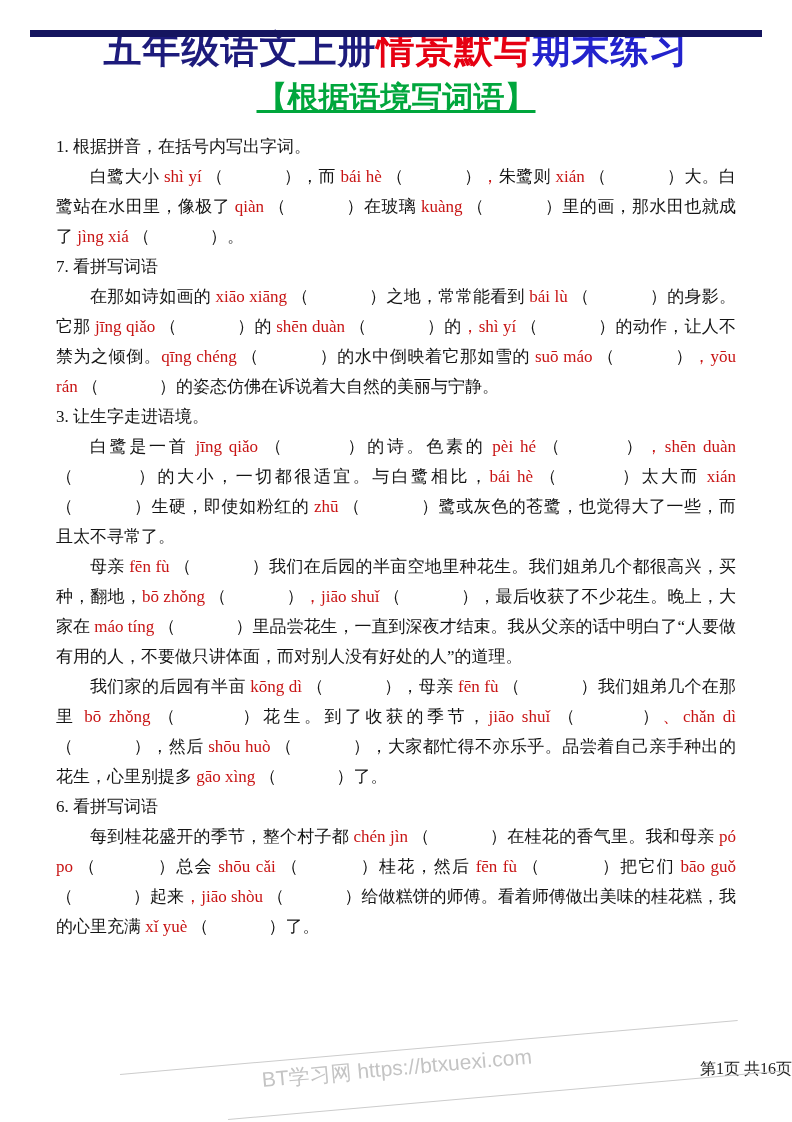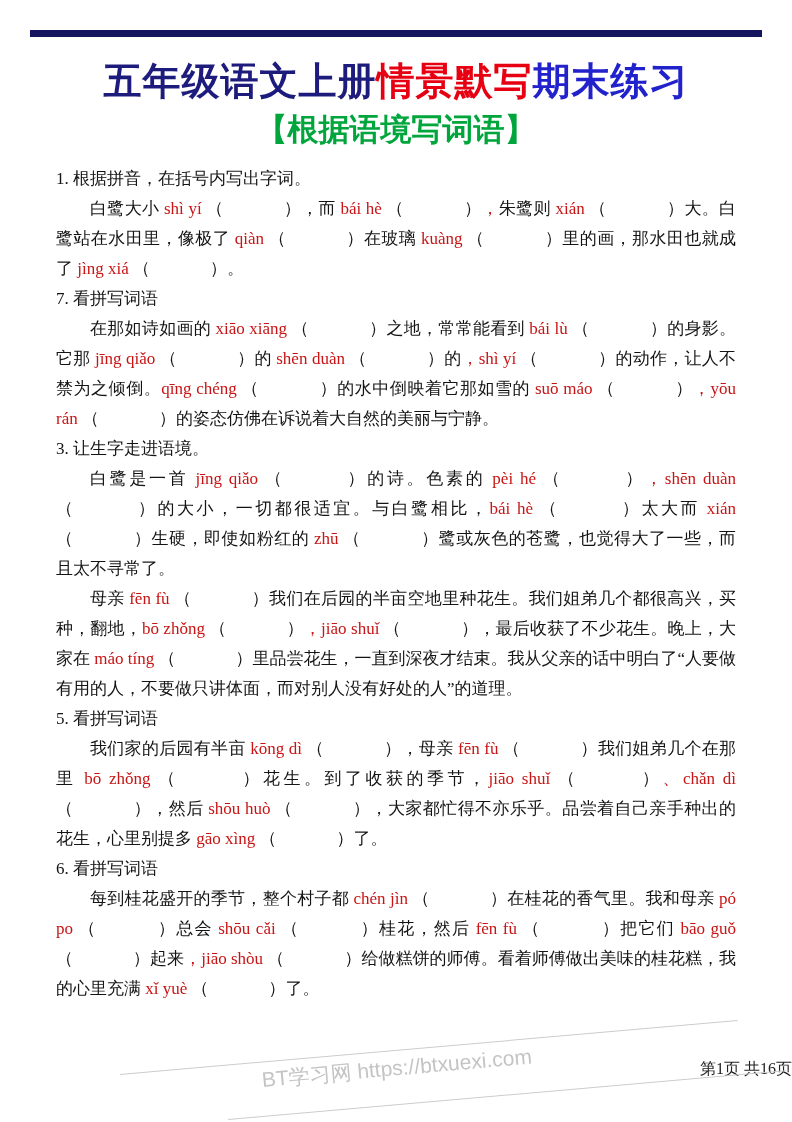--- a/index.html
+++ b/index.html
@@ -11,21 +11,21 @@
     overflow: hidden;
     font-family: "Liberation Serif", "DejaVu Serif", serif;
     color: #141414;
   }
   .top-rule {
     position: absolute;
     left: 30px; top: 30px;
     width: 732px; height: 7px;
     background: #15155f;
   }
-  .header { padding-top: 58px; text-align: center; }
+  .header { padding-top: 26px; text-align: center; }
   .page-title {
     font-family: "Liberation Sans", "DejaVu Sans", sans-serif;
     font-size: 38px; font-weight: bold;
     line-height: 46px; letter-spacing: 1px;
   }
   .section-title {
     font-family: "Liberation Sans", "DejaVu Sans", sans-serif;
     font-size: 31px; font-weight: bold;
     line-height: 40px; margin-top: 6px;
   }
@@ -63,41 +63,40 @@
 <body>
 
 <div class="page">
 
   <div class="top-rule" style="background: rgb(21, 21, 95);"></div>
 
   <div class="header">
     <div class="page-title">
       <span style="color: rgb(29, 27, 124);">五年级语文上册</span><span style="color: rgb(230, 0, 18);">情景默写</span><span style="color: rgb(34, 34, 204);">期末练习</span>
     </div>
-    <div class="section-title" style="color: rgb(0, 166, 60);">【根据语境写词语】</div>
+    <div class="section-title" style="color: rgb(0, 166, 60); text-decoration: underline;">【根据语境写词语】</div>
   </div>
 
   <div class="content">
       <div>
         <div class="ex-heading">1. 根据拼音，在括号内写出字词。</div>
         <div class="ex-body"><span class="cn">白鹭大小 </span><span class="pinyin" style="color: rgb(200, 20, 20);">shì yí </span><span class="blank-unit"><span>（</span><span class="blank-gap"></span><span>）</span></span><span class="cn">，而 </span><span class="pinyin" style="color: rgb(200, 20, 20);">bái hè </span><span class="blank-unit"><span>（</span><span class="blank-gap"></span><span>）</span></span><span class="pinyin" style="color: rgb(200, 20, 20);">，</span><span class="cn">朱鹭则 </span><span class="pinyin" style="color: rgb(200, 20, 20);">xián </span><span class="blank-unit"><span>（</span><span class="blank-gap"></span><span>）</span></span><span class="cn">大。白鹭站在水田里，像极了 </span><span class="pinyin" style="color: rgb(200, 20, 20);">qiàn </span><span class="blank-unit"><span>（</span><span class="blank-gap"></span><span>）</span></span><span class="cn">在玻璃 </span><span class="pinyin" style="color: rgb(200, 20, 20);">kuàng </span><span class="blank-unit"><span>（</span><span class="blank-gap"></span><span>）</span></span><span class="cn">里的画，那水田也就成了 </span><span class="pinyin" style="color: rgb(200, 20, 20);">jìng xiá </span><span class="blank-unit"><span>（</span><span class="blank-gap"></span><span>）</span></span><span class="cn">。</span></div>
       </div>
       <div>
         <div class="ex-heading">7. 看拼写词语</div>
         <div class="ex-body"><span class="cn">在那如诗如画的 </span><span class="pinyin" style="color: rgb(200, 20, 20);">xiāo xiāng </span><span class="blank-unit"><span>（</span><span class="blank-gap"></span><span>）</span></span><span class="cn">之地，常常能看到 </span><span class="pinyin" style="color: rgb(200, 20, 20);">bái lù </span><span class="blank-unit"><span>（</span><span class="blank-gap"></span><span>）</span></span><span class="cn">的身影。它那 </span><span class="pinyin" style="color: rgb(200, 20, 20);">jīng qiǎo </span><span class="blank-unit"><span>（</span><span class="blank-gap"></span><span>）</span></span><span class="cn">的 </span><span class="pinyin" style="color: rgb(200, 20, 20);">shēn duàn </span><span class="blank-unit"><span>（</span><span class="blank-gap"></span><span>）</span></span><span class="cn">的</span><span class="pinyin" style="color: rgb(200, 20, 20);">，shì yí </span><span class="blank-unit"><span>（</span><span class="blank-gap"></span><span>）</span></span><span class="cn">的动作，让人不禁为之倾倒。</span><span class="pinyin" style="color: rgb(200, 20, 20);">qīng chéng </span><span class="blank-unit"><span>（</span><span class="blank-gap"></span><span>）</span></span><span class="cn">的水中倒映着它那如雪的 </span><span class="pinyin" style="color: rgb(200, 20, 20);">suō máo </span><span class="blank-unit"><span>（</span><span class="blank-gap"></span><span>）</span></span><span class="pinyin" style="color: rgb(200, 20, 20);">，yōu rán </span><span class="blank-unit"><span>（</span><span class="blank-gap"></span><span>）</span></span><span class="cn">的姿态仿佛在诉说着大自然的美丽与宁静。</span></div>
       </div>
       <div>
         <div class="ex-heading">3. 让生字走进语境。</div>
         <div class="ex-body"><span class="cn">白鹭是一首 </span><span class="pinyin" style="color: rgb(200, 20, 20);">jīng qiǎo </span><span class="blank-unit"><span>（</span><span class="blank-gap"></span><span>）</span></span><span class="cn">的诗。色素的 </span><span class="pinyin" style="color: rgb(200, 20, 20);">pèi hé </span><span class="blank-unit"><span>（</span><span class="blank-gap"></span><span>）</span></span><span class="pinyin" style="color: rgb(200, 20, 20);">，shēn duàn </span><span class="blank-unit"><span>（</span><span class="blank-gap"></span><span>）</span></span><span class="cn">的大小，一切都很适宜。与白鹭相比，</span><span class="pinyin" style="color: rgb(200, 20, 20);">bái hè </span><span class="blank-unit"><span>（</span><span class="blank-gap"></span><span>）</span></span><span class="cn">太大而 </span><span class="pinyin" style="color: rgb(200, 20, 20);">xián </span><span class="blank-unit"><span>（</span><span class="blank-gap"></span><span>）</span></span><span class="cn">生硬，即使如粉红的 </span><span class="pinyin" style="color: rgb(200, 20, 20);">zhū </span><span class="blank-unit"><span>（</span><span class="blank-gap"></span><span>）</span></span><span class="cn">鹭或灰色的苍鹭，也觉得大了一些，而且太不寻常了。</span></div>
       </div>
       <div>
         <div class="ex-body"><span class="cn">母亲 </span><span class="pinyin" style="color: rgb(200, 20, 20);">fēn fù </span><span class="blank-unit"><span>（</span><span class="blank-gap"></span><span>）</span></span><span class="cn">我们在后园的半亩空地里种花生。我们姐弟几个都很高兴，买种，翻地，</span><span class="pinyin" style="color: rgb(200, 20, 20);">bō zhǒng </span><span class="blank-unit"><span>（</span><span class="blank-gap"></span><span>）</span></span><span class="pinyin" style="color: rgb(200, 20, 20);">，jiāo shuǐ </span><span class="blank-unit"><span>（</span><span class="blank-gap"></span><span>）</span></span><span class="cn">，最后收获了不少花生。晚上，大家在 </span><span class="pinyin" style="color: rgb(200, 20, 20);">máo tíng </span><span class="blank-unit"><span>（</span><span class="blank-gap"></span><span>）</span></span><span class="cn">里品尝花生，一直到深夜才结束。我从父亲的话中明白了“人要做有用的人，不要做只讲体面，而对别人没有好处的人”的道理。</span></div>
       </div>
       <div>
-        <div class="ex-heading">5. 看拼写词语</div>
         <div class="ex-body"><span class="cn">我们家的后园有半亩 </span><span class="pinyin" style="color: rgb(200, 20, 20);">kōng dì </span><span class="blank-unit"><span>（</span><span class="blank-gap"></span><span>）</span></span><span class="cn">，母亲 </span><span class="pinyin" style="color: rgb(200, 20, 20);">fēn fù </span><span class="blank-unit"><span>（</span><span class="blank-gap"></span><span>）</span></span><span class="cn">我们姐弟几个在那里 </span><span class="pinyin" style="color: rgb(200, 20, 20);">bō zhǒng </span><span class="blank-unit"><span>（</span><span class="blank-gap"></span><span>）</span></span><span class="cn">花生。到了收获的季节，</span><span class="pinyin" style="color: rgb(200, 20, 20);">jiāo shuǐ </span><span class="blank-unit"><span>（</span><span class="blank-gap"></span><span>）</span></span><span class="pinyin" style="color: rgb(200, 20, 20);">、chǎn dì </span><span class="blank-unit"><span>（</span><span class="blank-gap"></span><span>）</span></span><span class="cn">，然后 </span><span class="pinyin" style="color: rgb(200, 20, 20);">shōu huò </span><span class="blank-unit"><span>（</span><span class="blank-gap"></span><span>）</span></span><span class="cn">，大家都忙得不亦乐乎。品尝着自己亲手种出的花生，心里别提多 </span><span class="pinyin" style="color: rgb(200, 20, 20);">gāo xìng </span><span class="blank-unit"><span>（</span><span class="blank-gap"></span><span>）</span></span><span class="cn">了。</span></div>
       </div>
       <div>
         <div class="ex-heading">6. 看拼写词语</div>
         <div class="ex-body"><span class="cn">每到桂花盛开的季节，整个村子都 </span><span class="pinyin" style="color: rgb(200, 20, 20);">chén jìn </span><span class="blank-unit"><span>（</span><span class="blank-gap"></span><span>）</span></span><span class="cn">在桂花的香气里。我和母亲 </span><span class="pinyin" style="color: rgb(200, 20, 20);">pó po </span><span class="blank-unit"><span>（</span><span class="blank-gap"></span><span>）</span></span><span class="cn">总会 </span><span class="pinyin" style="color: rgb(200, 20, 20);">shōu cǎi </span><span class="blank-unit"><span>（</span><span class="blank-gap"></span><span>）</span></span><span class="cn">桂花，然后 </span><span class="pinyin" style="color: rgb(200, 20, 20);">fēn fù </span><span class="blank-unit"><span>（</span><span class="blank-gap"></span><span>）</span></span><span class="cn">把它们 </span><span class="pinyin" style="color: rgb(200, 20, 20);">bāo guǒ </span><span class="blank-unit"><span>（</span><span class="blank-gap"></span><span>）</span></span><span class="cn">起来</span><span class="pinyin" style="color: rgb(200, 20, 20);">，jiāo shòu </span><span class="blank-unit"><span>（</span><span class="blank-gap"></span><span>）</span></span><span class="cn">给做糕饼的师傅。看着师傅做出美味的桂花糕，我的心里充满 </span><span class="pinyin" style="color: rgb(200, 20, 20);">xǐ yuè </span><span class="blank-unit"><span>（</span><span class="blank-gap"></span><span>）</span></span><span class="cn">了。</span></div>
       </div>
     </div>
 
   <div class="footer">第1页 共16页</div>
 

